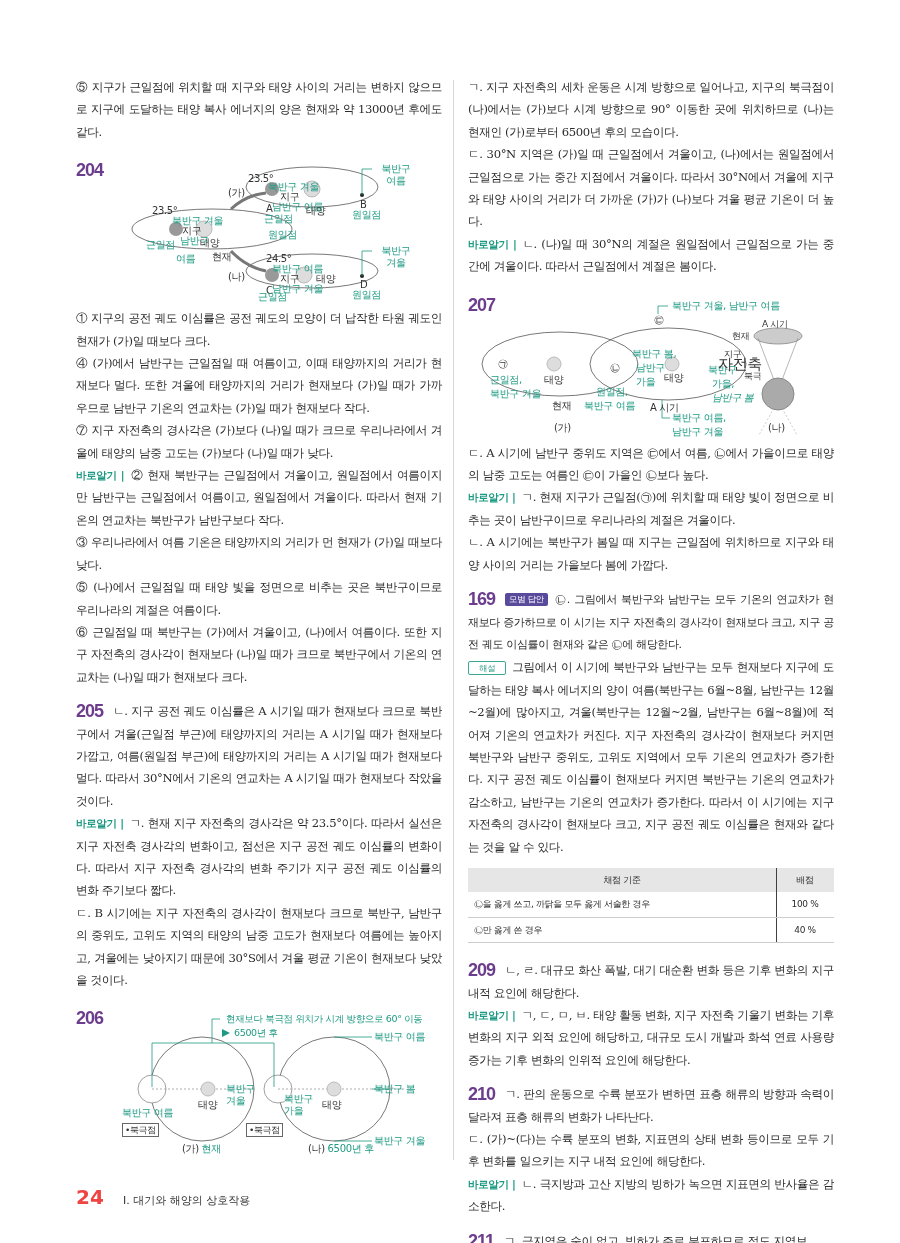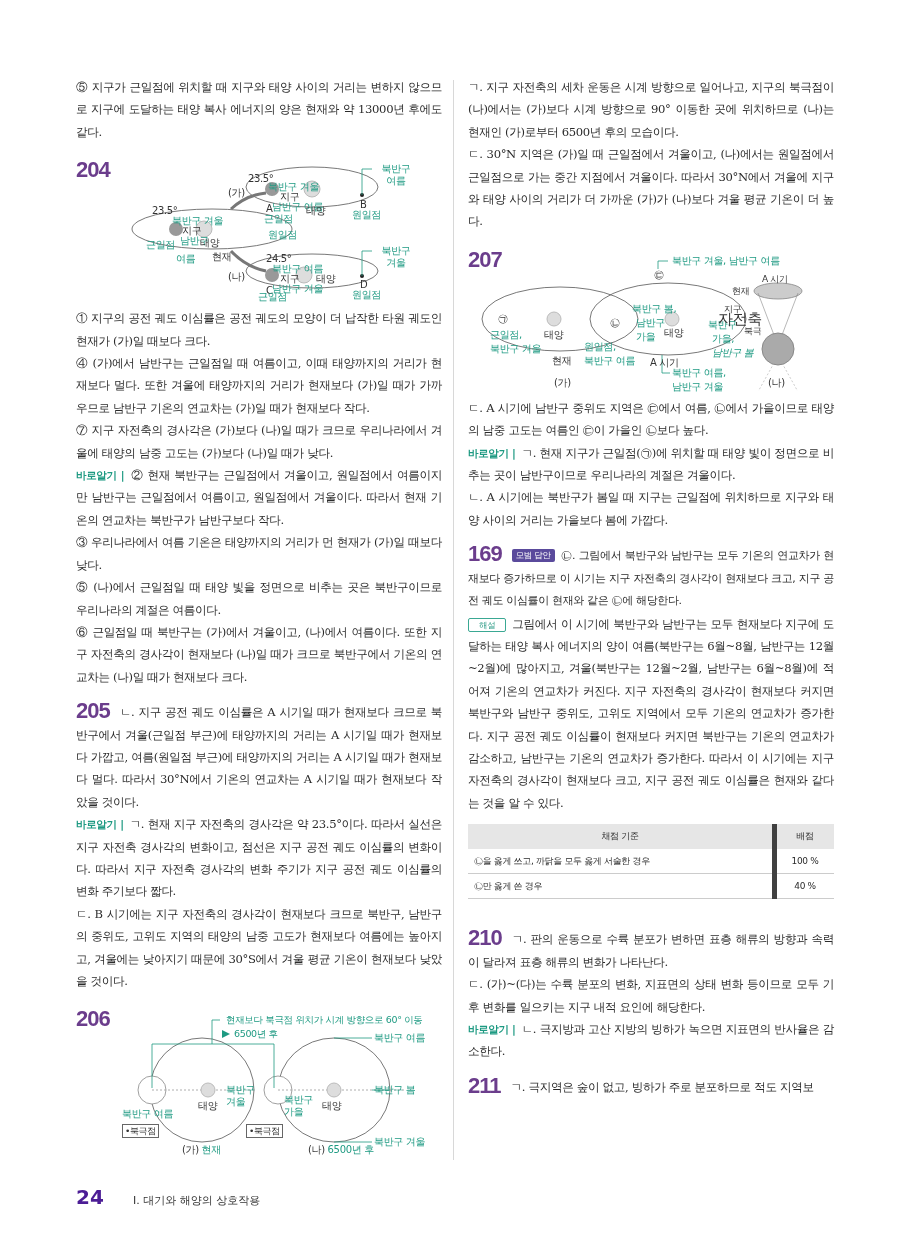--- a/index.html
+++ b/index.html
@@ -3,36 +3,36 @@
   <meta charset="utf-8">
   <style>
     html, body { margin:0; padding:0; background:#ffffff; }
     body { width:900px; height:1243px; position:relative; overflow:hidden;
       font-family: "DejaVu Serif", "Liberation Serif", serif; color:#2b2b2b; }
     .col { position:absolute; top:76px; width:366px; font-size:11.6px; line-height:22.4px; letter-spacing:-0.35px; }
     .col.left { left:76px; }
     .col.right { left:468px; }
     .divider { position:absolute; left:453px; top:80px; width:1px; height:1080px; background:#d8d8d8; }
     p { margin:0; text-align:justify; }
-    .qnum { font-family:"Liberation Sans","DejaVu Sans",sans-serif; font-weight:bold; color:#6b3d8c; font-size:22px; letter-spacing:-1px; margin-right:10px; vertical-align:-2px; }
+    .qnum { font-family:"Liberation Sans","DejaVu Sans",sans-serif; font-weight:bold; color:#6b3d8c; font-size:18px; letter-spacing:-1px; margin-right:10px; vertical-align:-2px; }
     .baro { font-family:"DejaVu Sans",sans-serif; font-weight:bold; color:#1e9a82; font-size:10.5px; margin-right:6px; }
     .badge-model { display:inline-block; background:#5a4a9c; color:#fff; font-family:"DejaVu Sans",sans-serif; font-size:8.5px; line-height:13px; padding:0 4px; border-radius:2px; margin-right:6px; vertical-align:1px; }
     .badge-hae { display:inline-block; border:1px solid #3aa893; color:#2a9a84; font-family:"DejaVu Sans",sans-serif; font-size:8.5px; line-height:12px; padding:0 10px; border-radius:2px; margin-right:6px; }
     .gap { height:12px; }
     .fig { position:relative; height:140px; margin:4px 0 6px 0; font-family:"DejaVu Sans",sans-serif; }
     .fig svg { position:absolute; left:0; top:0; }
     .lbl { position:absolute; font-size:10px; line-height:12px; white-space:nowrap; }
     .g { color:#1e9a82; }
     .k { color:#333; }
     table.score { width:100%; border-collapse:collapse; font-family:"DejaVu Sans",sans-serif; font-size:9px; margin:10px 0 16px 0; }
     table.score th { background:#e6e6e6; font-weight:normal; height:17px;text-align:center; }
     table.score td { border-bottom:1px solid #ccc; height:16px; padding-left:6px; }
-    table.score td.pt, table.score th.pt { width:56px; text-align:center; border-left:5px solid #404040; padding-left:0; }
+    table.score td.pt, table.score th.pt { width:56px; text-align:center; border-left:1px solid #404040; padding-left:0; }
     .footer { position:absolute; left:76px; top:1185px; font-family:"DejaVu Sans",sans-serif; }
-    .footer .pg { font-weight:bold; font-size:20px; color:#4c1d95; margin-right:24px; }
+    .footer .pg { font-weight:bold; font-size:20px; color:#ef4444; margin-right:14px; }
     .footer .ch { font-size:11px; color:#333; }
   </style>
 </head>
 <body>
 
 <div class="divider"></div>
 
 <div class="col left">
   <p>⑤ 지구가 근일점에 위치할 때 지구와 태양 사이의 거리는 변하지 않으므로 지구에 도달하는 태양 복사 에너지의 양은 현재와 약 13000년 후에도 같다.</p>
   <div class="gap"></div>
@@ -141,20 +141,21 @@
     <span class="lbl g" style="left:298px;top:128px;">북반구 겨울</span>
     <span class="lbl" style="left:106px;top:136px;"><span class="k">(가)</span> <span class="g">현재</span></span>
     <span class="lbl" style="left:232px;top:136px;"><span class="k">(나)</span> <span class="g">6500년 후</span></span>
   </div>
 </div>
 
 <div class="col right">
   <div>
     <p>ㄱ. 지구 자전축의 세차 운동은 시계 방향으로 일어나고, 지구의 북극점이 (나)에서는 (가)보다 시계 방향으로 90° 이동한 곳에 위치하므로 (나)는 현재인 (가)로부터 6500년 후의 모습이다.</p>
     <p>ㄷ. 30°N 지역은 (가)일 때 근일점에서 겨울이고, (나)에서는 원일점에서 근일점으로 가는 중간 지점에서 겨울이다. 따라서 30°N에서 겨울에 지구와 태양 사이의 거리가 더 가까운 (가)가 (나)보다 겨울 평균 기온이 더 높다.</p>
+    <p><span class="baro">바로알기 |</span><span>ㄴ. (나)일 때 30°N의 계절은 원일점에서 근일점으로 가는 중간에 겨울이다. 따라서 근일점에서 계절은 봄이다.</span></p>
   </div>
   <div class="gap"></div>
 
   <div>
     <div class="fig" style="height:142px;">
       <span class="qnum" style="position:absolute;left:0;top:0;">207</span>
       <svg width="366" height="142">
         <ellipse cx="92" cy="70" rx="78" ry="32" fill="none" stroke="#555" stroke-width="0.8"></ellipse>
         <circle cx="86" cy="70" r="7" fill="#ddd" stroke="#bbb"></circle>
         <ellipse cx="200" cy="70" rx="78" ry="36" fill="none" stroke="#555" stroke-width="0.8"></ellipse>
@@ -167,21 +168,21 @@
         <line x1="290" y1="44" x2="306" y2="86" stroke="#888" stroke-width="0.6"></line>
         <line x1="330" y1="44" x2="314" y2="86" stroke="#888" stroke-width="0.6"></line>
         <circle cx="310" cy="100" r="16" fill="#aaa" stroke="#888"></circle>
         <line x1="306" y1="114" x2="286" y2="150" stroke="#aaa" stroke-dasharray="2,2" stroke-width="0.6"></line>
         <line x1="314" y1="114" x2="334" y2="150" stroke="#aaa" stroke-dasharray="2,2" stroke-width="0.6"></line>
       </svg>
       <span class="lbl k" style="left:30px;top:64px;">㉠</span>
       <span class="lbl g" style="left:22px;top:80px;">근일점,</span>
       <span class="lbl g" style="left:22px;top:94px;">북반구 겨울</span>
       <span class="lbl k" style="left:76px;top:80px;">태양</span>
-      <span class="lbl g" style="left:116px;top:92px;">원일점,</span>
+      <span class="lbl g" style="left:128px;top:92px;">원일점,</span>
       <span class="lbl g" style="left:116px;top:106px;">북반구 여름</span>
       <span class="lbl k" style="left:84px;top:106px;">현재</span>
       <span class="lbl k" style="left:86px;top:128px;">(가)</span>
       <span class="lbl k" style="left:186px;top:20px;">㉢</span>
       <span class="lbl g" style="left:204px;top:6px;">북반구 겨울, 남반구 여름</span>
       <span class="lbl k" style="left:142px;top:68px;">㉡</span>
       <span class="lbl g" style="left:164px;top:54px;">북반구 봄,</span>
       <span class="lbl g" style="left:168px;top:68px;">남반구</span>
       <span class="lbl g" style="left:168px;top:82px;">가을</span>
       <span class="lbl k" style="left:196px;top:78px;">태양</span>
@@ -220,20 +221,24 @@
           <td class="pt">100 %</td>
         </tr>
         <tr>
           <td>㉡만 옳게 쓴 경우</td>
           <td class="pt">40 %</td>
         </tr>
       </tbody>
     </table>
   </div>
 
+  <div>
+    <p><span class="qnum">209</span><span>ㄴ, ㄹ. 대규모 화산 폭발, 대기 대순환 변화 등은 기후 변화의 지구 내적 요인에 해당한다.</span></p>
+    <p><span class="baro">바로알기 |</span><span>ㄱ, ㄷ, ㅁ, ㅂ. 태양 활동 변화, 지구 자전축 기울기 변화는 기후 변화의 지구 외적 요인에 해당하고, 대규모 도시 개발과 화석 연료 사용량 증가는 기후 변화의 인위적 요인에 해당한다.</span></p>
+  </div>
   <div class="gap"></div>
 
   <div>
     <p><span class="qnum">210</span><span>ㄱ. 판의 운동으로 수륙 분포가 변하면 표층 해류의 방향과 속력이 달라져 표층 해류의 변화가 나타난다.</span></p>
     <p>ㄷ. (가)~(다)는 수륙 분포의 변화, 지표면의 상태 변화 등이므로 모두 기후 변화를 일으키는 지구 내적 요인에 해당한다.</p>
     <p><span class="baro">바로알기 |</span><span>ㄴ. 극지방과 고산 지방의 빙하가 녹으면 지표면의 반사율은 감소한다.</span></p>
   </div>
   <div class="gap"></div>
 
   <div>

